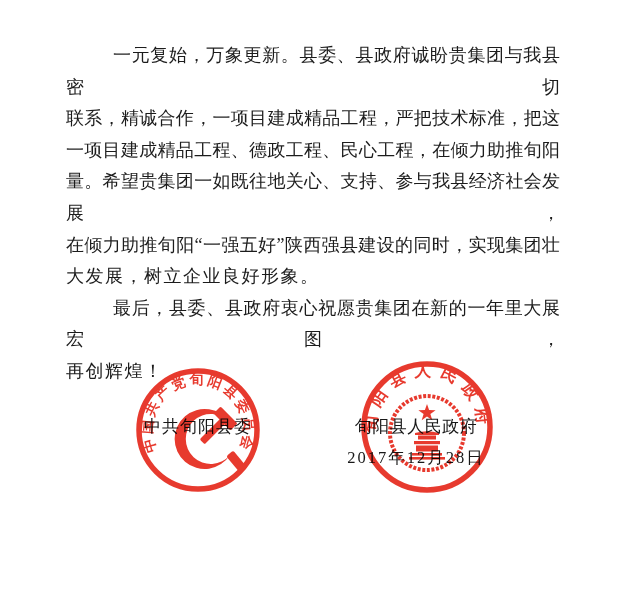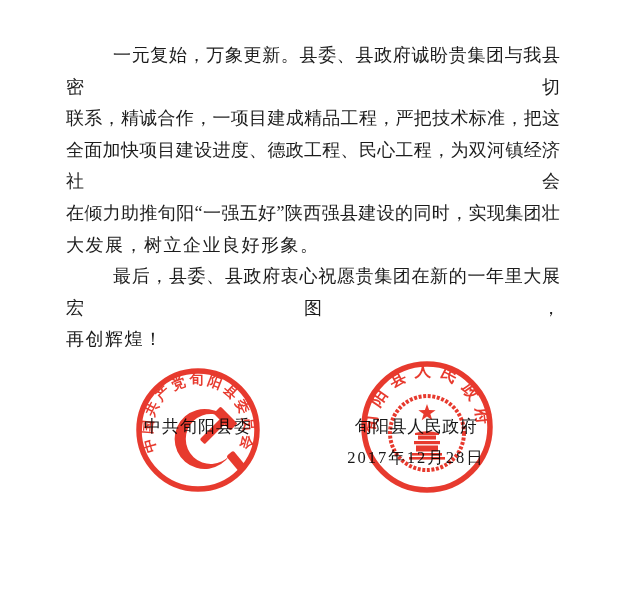--- a/index.html
+++ b/index.html
@@ -40,21 +40,22 @@
   .ring-text-right{font-size:16.5px;letter-spacing:8px;}
 </style>
 </head>
 <body>
 
 <div class="page">
 
   <div class="body-text">
     <div class="line indent">一元复始，万象更新。县委、县政府诚盼贵集团与我县密切</div>
     <div class="line">联系，精诚合作，一项目建成精品工程，严把技术标准，把这</div>
-    <div class="line">全面加快项目建设进度、德政工程、民心工程，为双河镇经济社会</div>
+    <div class="line">一项目建成精品工程、德政工程、民心工程，在倾力助推旬阳</div>
+    <div class="line">量。希望贵集团一如既往地关心、支持、参与我县经济社会发展，</div>
     <div class="line">在倾力助推旬阳“一强五好”陕西强县建设的同时，实现集团壮</div>
     <div class="line para-end">大发展，树立企业良好形象。</div>
     <div class="line indent">最后，县委、县政府衷心祝愿贵集团在新的一年里大展宏图，</div>
     <div class="line para-end">再创辉煌！</div>
   </div>
 
   <div class="sign sign-left">中共旬阳县委</div>
 
   <div class="sign sign-right">
     <div class="gov-name">旬阳县人民政府</div>

